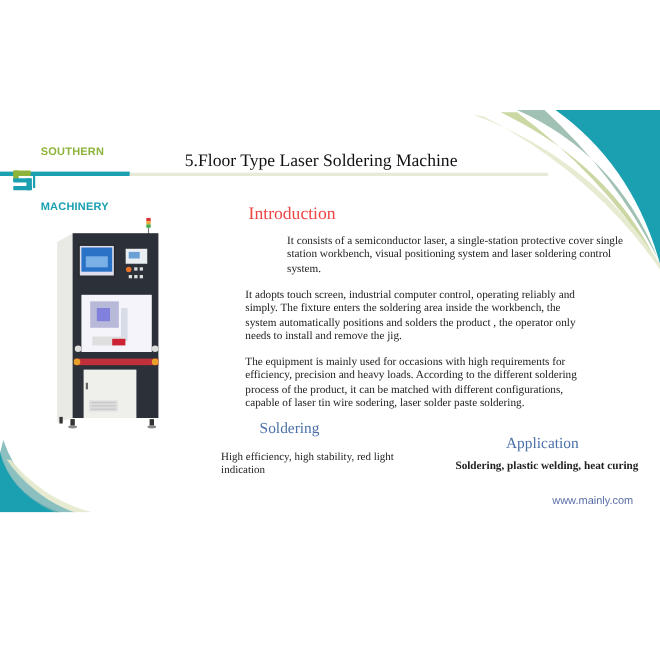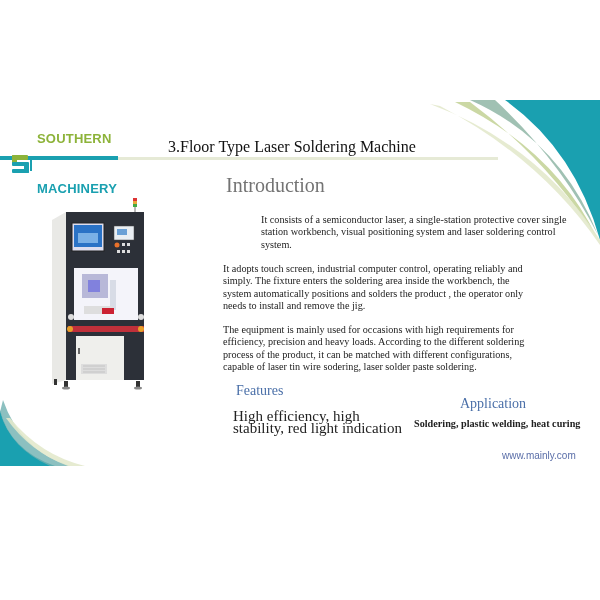--- a/index.html
+++ b/index.html
@@ -1,32 +1,32 @@
 <!DOCTYPE html>
 <html><head>
 <meta charset="utf-8">
 <style>
   html, body { margin: 0; padding: 0; background: #ffffff; }
   body { width: 600px; height: 600px; position: relative; overflow: hidden; font-family: "Liberation Serif", serif; }
   .slide { position: absolute; left: 0; top: 100px; width: 600px; height: 366px; background: #ffffff; overflow: hidden; }
   .deco { position: absolute; left: 0; top: 0; width: 600px; height: 366px; }
   .logo { position: absolute; left: 10px; top: 35px; display: flex; align-items: center; }
   .logo-mark { width: 24px; height: 22px; }
-  .logo-text { margin-left: 3px; font-family: "Liberation Sans", sans-serif; font-weight: bold; font-size: 13px; line-height: 8px; letter-spacing: 0.2px; }
+  .logo-text { margin-left: 3px; font-family: "Liberation Sans", sans-serif; font-weight: bold; font-size: 10px; line-height: 8px; letter-spacing: 0.2px; }
   .logo-text .l1 { color: #8db33a; }
   .logo-text .l2 { color: #1aa0b0; margin-top: 42px; }
   .title { position: absolute; left: 168px; top: 38px; font-size: 16px; color: #111; white-space: nowrap; }
-  .h-intro { position: absolute; left: 226px; top: 74px; font-size: 20px; color: #737373; }
+  .h-intro { position: absolute; left: 226px; top: 86px; font-size: 16px; color: #ef4444; }
   .para { position: absolute; left: 223px; width: 315px; font-size: 10.2px; line-height: 12.4px; color: #222; }
   .p1 { top: 114px; margin-left: 38px; }
   .p2 { top: 163px; }
   .p3 { top: 224px; }
   .h-feat { position: absolute; left: 236px; top: 283px; font-size: 14px; color: #4a6fa8; }
   .h-app { position: absolute; left: 460px; top: 296px; font-size: 14px; color: #4a6fa8; }
-  .features { position: absolute; left: 201px; top: 310px; width: 180px; font-size: 15px; line-height: 12.4px; color: #222; margin-left: 32px; }
+  .features { position: absolute; left: 201px; top: 310px; width: 180px; font-size: 10px; line-height: 12.4px; color: #222; }
   .app-text { position: absolute; left: 414px; top: 318px; font-size: 10.2px; color: #222; white-space: nowrap; font-weight: bold; }
   .website { position: absolute; left: 502px; top: 350px; font-family: "Liberation Sans", sans-serif; font-size: 10px; color: #5a6ea8; }
   .machine { position: absolute; left: 48px; top: 98px; width: 118px; height: 194px; }
 </style>
 </head>
 <body>
 
 <div class="slide">
 
   <svg class="deco" viewBox="0 0 600 366">
@@ -52,21 +52,21 @@
       <rect x="14" y="9" width="5" height="11" rx="1" fill="#1aa0b0"></rect>
       <rect x="2" y="16" width="17" height="4" rx="1" fill="#1aa0b0"></rect>
       <rect x="20" y="4" width="2" height="14" fill="#1aa0b0"></rect>
     </svg>
     <div class="logo-text">
       <div class="l1">SOUTHERN</div>
       <div class="l2">MACHINERY</div>
     </div>
   </div>
 
-  <div class="title">3.Floor Type Laser Soldering Machine</div>
+  <div class="title">5.Floor Type Laser Soldering Machine</div>
 
   <svg class="machine" viewBox="0 0 118 194">
 
     <rect x="85" y="0" width="4" height="3" fill="#d33"></rect>
     <rect x="85" y="3" width="4" height="3" fill="#e8a83a"></rect>
     <rect x="85" y="6" width="4" height="3" fill="#4a4"></rect>
     <rect x="86.5" y="9" width="1" height="10" fill="#777"></rect>
 
     <polygon points="4,22 18,14 18,182 4,186" fill="#e9e9e6"></polygon>
 
@@ -110,21 +110,21 @@
     <rect x="88" y="183" width="4" height="6" fill="#333"></rect>
     <ellipse cx="90" cy="190" rx="4" ry="1.5" fill="#888"></ellipse>
     <rect x="6" y="181" width="3" height="6" fill="#333"></rect>
   </svg>
 
   <div class="h-intro">Introduction</div>
   <div class="para p1">It consists of a semiconductor laser, a single-station protective cover single station workbench, visual positioning system and laser soldering control system.</div>
   <div class="para p3"> The equipment is mainly used for occasions with high requirements for efficiency, precision and heavy loads. According to the different soldering process of the product, it can be matched with different configurations, capable of laser tin wire sodering, laser solder paste soldering.</div>
   <div class="para p2">It adopts touch screen, industrial computer control, operating reliably and simply. The fixture enters the soldering area inside the workbench, the system automatically positions and solders the product , the operator only needs to install and remove the jig.</div>
 
-  <div class="h-feat">Features</div>
+  <div class="h-feat">Soldering</div>
   <div class="features">
     <div>High efficiency, high stability, red light indication</div>
   </div>
 
   <div class="h-app">Application</div>
   <div class="app-text">Soldering, plastic welding, heat curing</div>
 
   <div class="website">www.mainly.com</div>
 </div>
 

